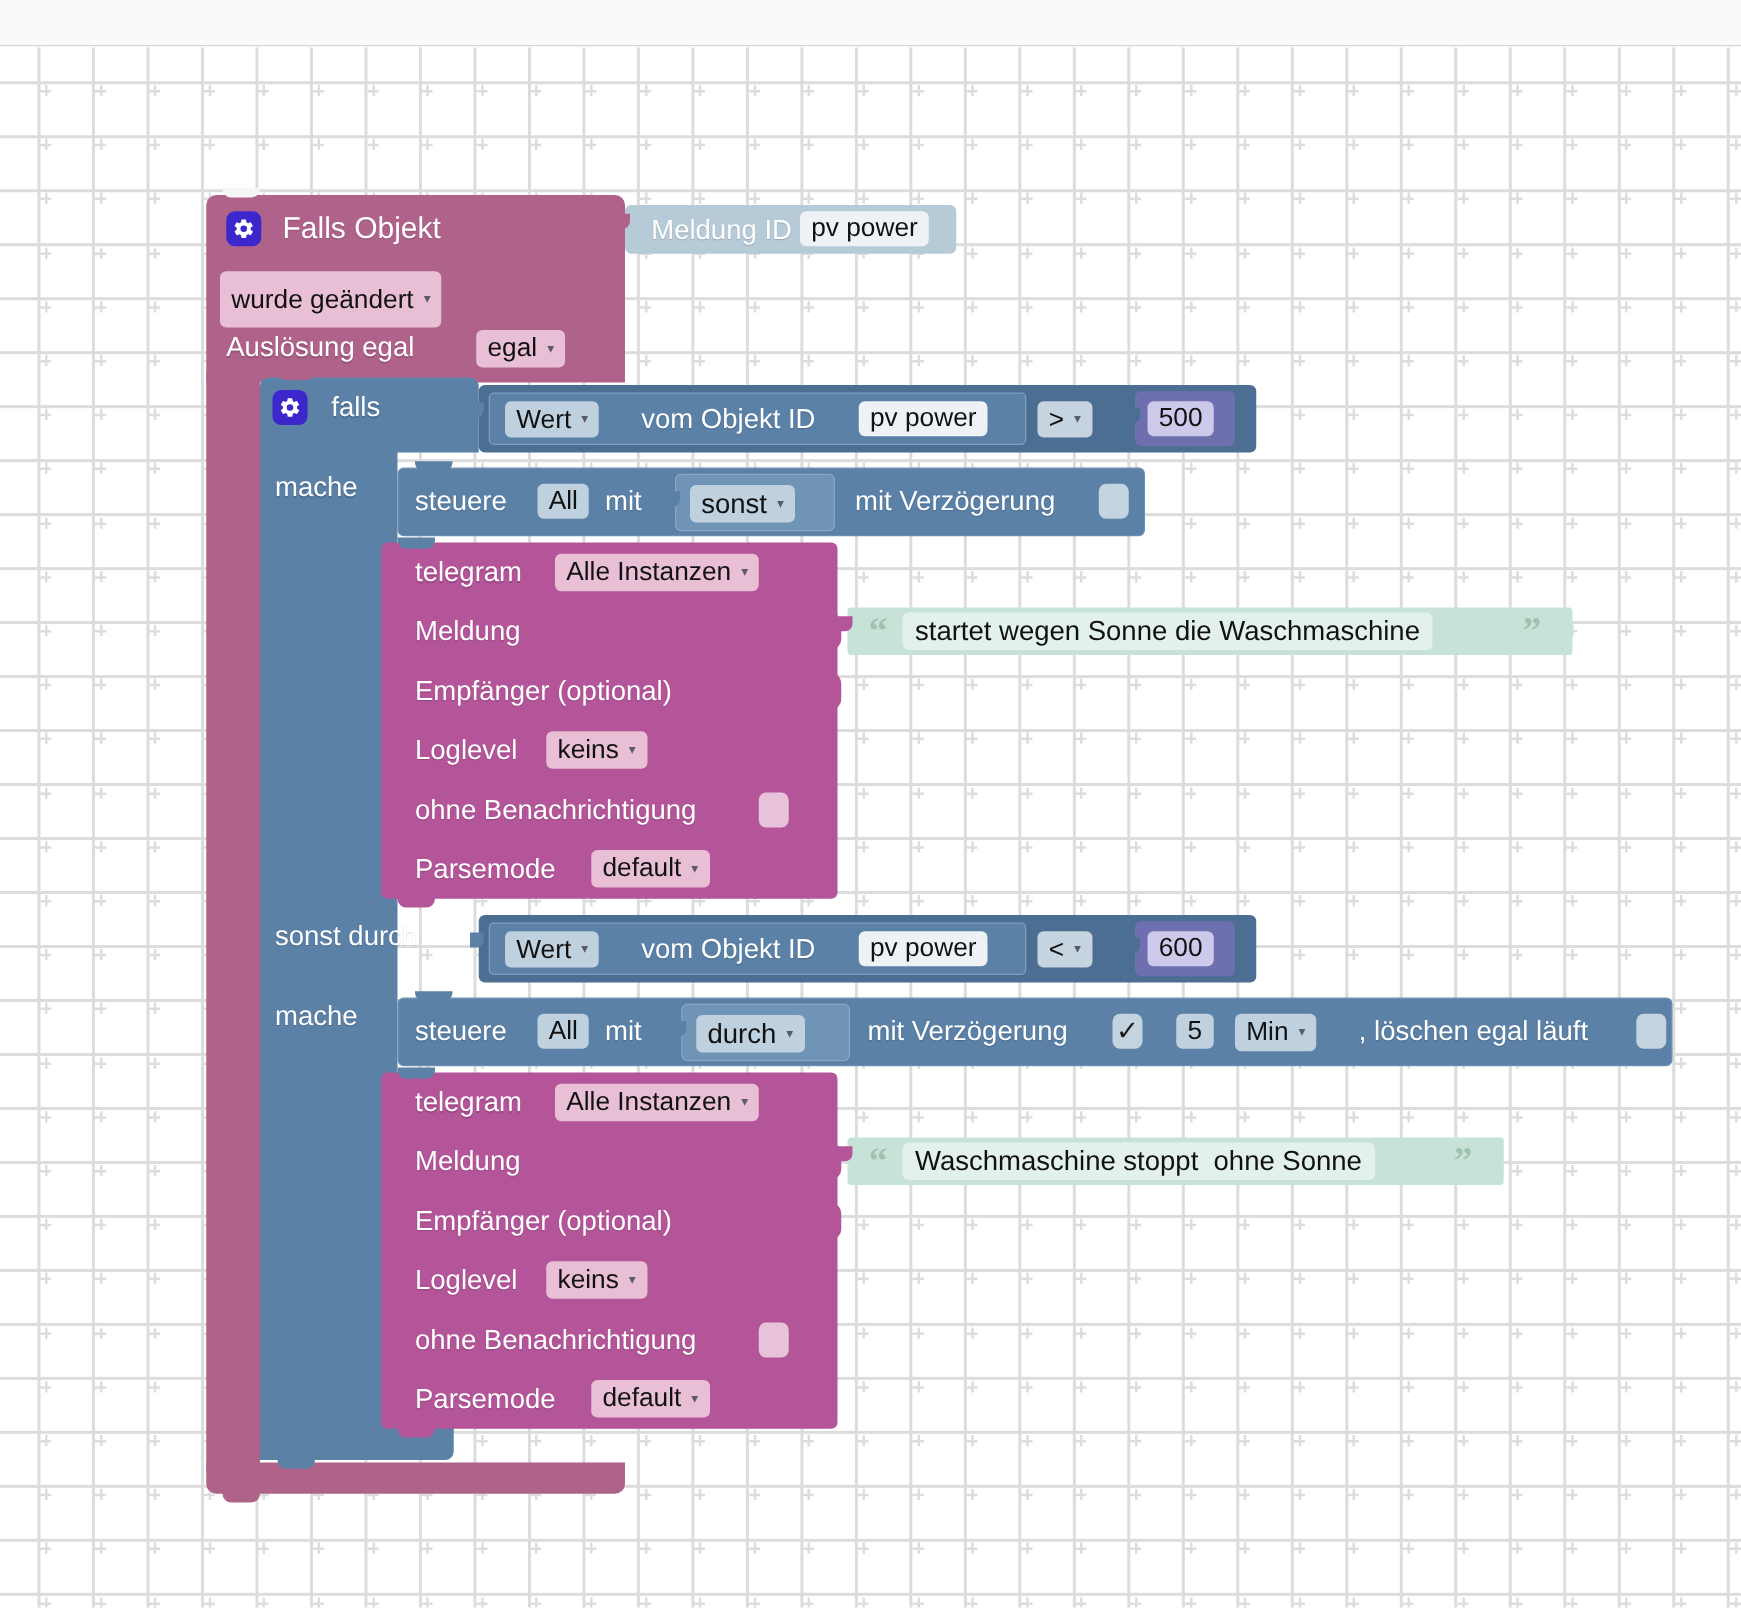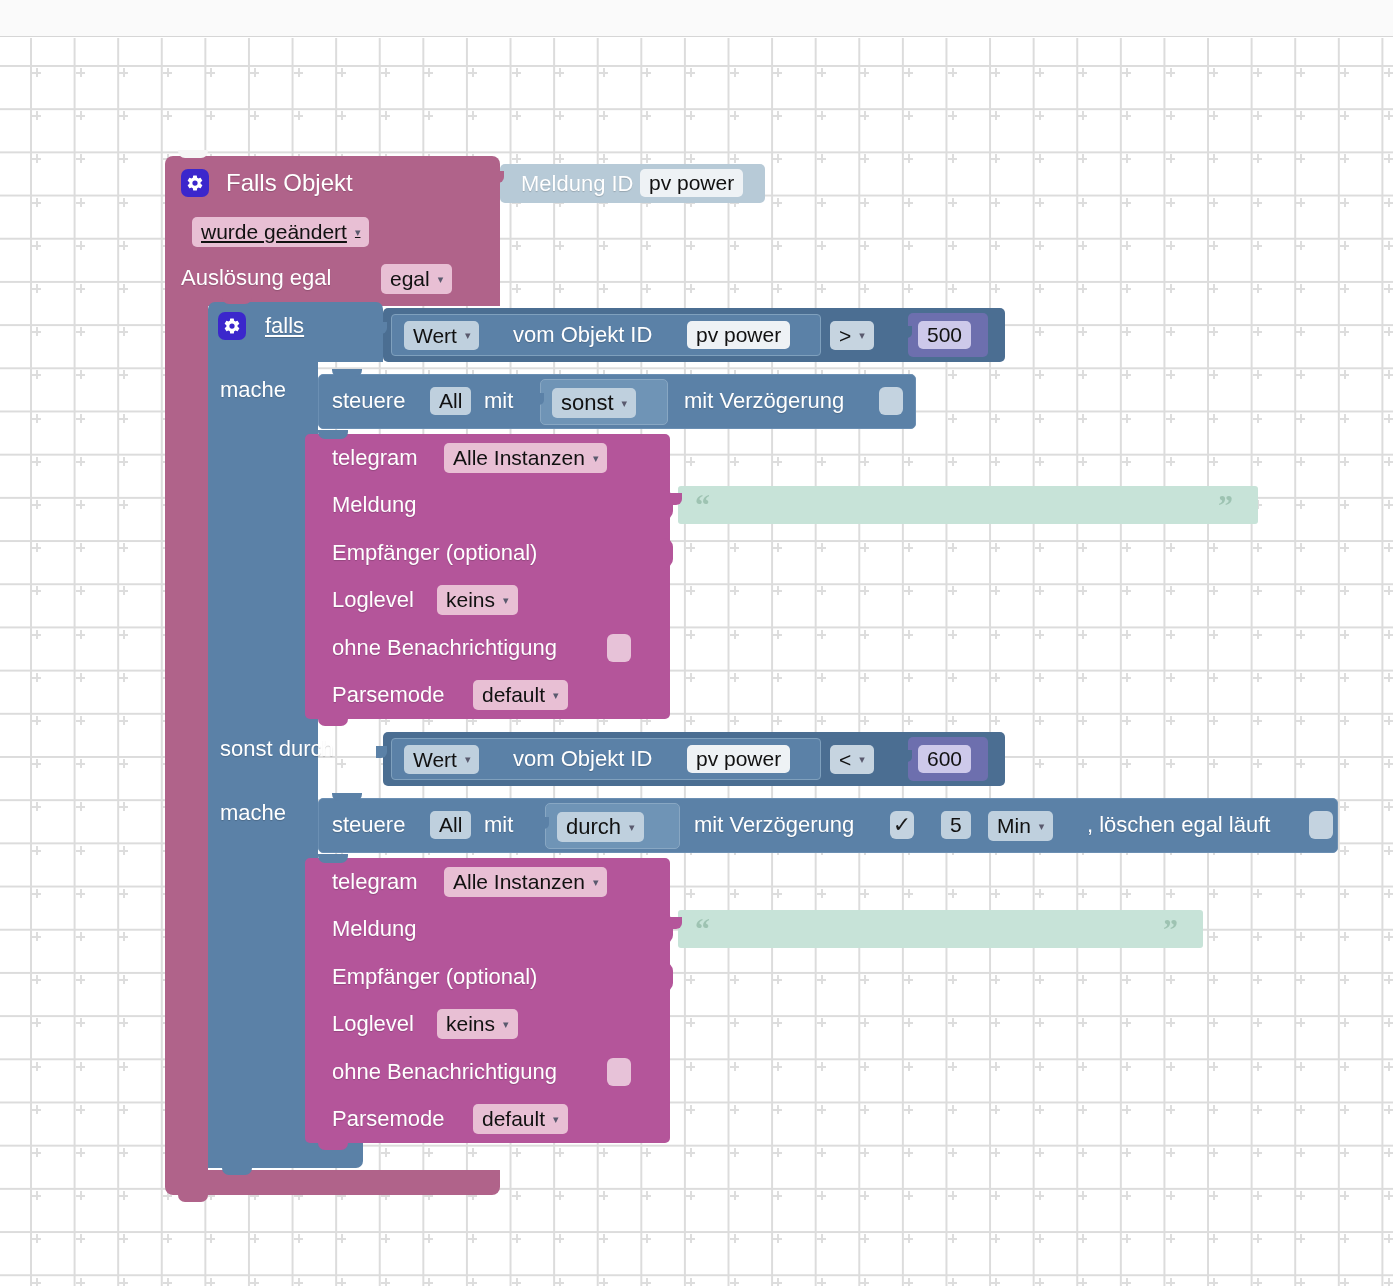--- a/index.html
+++ b/index.html
@@ -1103,21 +1103,21 @@
   <div class="blk" style="left:178px; top:112px; width:30px; height:8px; background:#f6f6f6; border-radius:0 0 7px 7px;"></div>
 
   <div class="gear" style="left:181px; top:131px;">
     <svg width="18" height="18" viewBox="0 0 24 24" aria-hidden="true">
       <path fill="#ffffff" d="M19.4 13c.04-.32.06-.66.06-1s-.02-.68-.06-1l2.1-1.6a.5.5 0 00.12-.64l-2-3.46a.5.5 0 00-.6-.22l-2.48 1a7.3 7.3 0 00-1.73-1l-.38-2.64A.5.5 0 0014 2h-4a.5.5 0 00-.5.42L9.12 5.06a7.3 7.3 0 00-1.73 1l-2.48-1a.5.5 0 00-.6.22l-2 3.46a.5.5 0 00.12.64L4.54 11c-.04.32-.06.66-.06 1s.02.68.06 1l-2.1 1.6a.5.5 0 00-.12.64l2 3.46c.12.22.38.3.6.22l2.48-1c.52.4 1.1.74 1.73 1l.38 2.64c.04.24.25.42.5.42h4c.25 0 .46-.18.5-.42l.38-2.64a7.3 7.3 0 001.73-1l2.48 1c.22.08.48 0 .6-.22l2-3.46a.5.5 0 00-.12-.64L19.4 13zM12 15.5A3.5 3.5 0 1115.5 12 3.5 3.5 0 0112 15.5z"></path>
     </svg>
   </div>
 
   <div class="lbl" style="left:226px; top:134px; font-size:24px;">Falls Objekt</div>
 
-  <div class="chip chip-rose" style="left:192px; top:179px; height:30px;text-decoration:underline;">
+  <div class="chip chip-rose" style="left:176px; top:179px; height:45px;">
     <span>wurde geändert</span>
     <span class="caret">▾</span>
   </div>
 
   <div class="lbl" style="left:181px; top:229px;">Auslösung egal</div>
   <div class="chip chip-rose" style="left:381px; top:226px; height:30px;">
     <span>egal</span>
     <span class="caret">▾</span>
   </div>
 
@@ -1134,21 +1134,21 @@
   <div class="blk blue" style="left:208px; top:320px; width:110px; height:810px;"></div>
 
   <div class="blk blue" style="left:208px; top:1100px; width:155px; height:30px; border-radius:0 0 7px 7px;"></div>
   <div class="blk blue" style="left:222px; top:1128px; width:30px; height:9px; border-radius:0 0 7px 7px;"></div>
 
   <div class="gear" style="left:218px; top:274px;">
     <svg width="18" height="18" viewBox="0 0 24 24" aria-hidden="true">
       <path fill="#ffffff" d="M19.4 13c.04-.32.06-.66.06-1s-.02-.68-.06-1l2.1-1.6a.5.5 0 00.12-.64l-2-3.46a.5.5 0 00-.6-.22l-2.48 1a7.3 7.3 0 00-1.73-1l-.38-2.64A.5.5 0 0014 2h-4a.5.5 0 00-.5.42L9.12 5.06a7.3 7.3 0 00-1.73 1l-2.48-1a.5.5 0 00-.6.22l-2 3.46a.5.5 0 00.12.64L4.54 11c-.04.32-.06.66-.06 1s.02.68.06 1l-2.1 1.6a.5.5 0 00-.12.64l2 3.46c.12.22.38.3.6.22l2.48-1c.52.4 1.1.74 1.73 1l.38 2.64c.04.24.25.42.5.42h4c.25 0 .46-.18.5-.42l.38-2.64a7.3 7.3 0 001.73-1l2.48 1c.22.08.48 0 .6-.22l2-3.46a.5.5 0 00-.12-.64L19.4 13zM12 15.5A3.5 3.5 0 1115.5 12 3.5 3.5 0 0112 15.5z"></path>
     </svg>
   </div>
-  <div class="lbl" style="left:265px; top:277px;text-decoration:underline;">falls</div>
+  <div class="lbl" style="left:265px; top:277px;">falls</div>
 
   <div class="blk blue-d" style="left:383px; top:270px; width:622px; height:54px; border-radius:5px;"></div>
   <div class="blk blue" style="left:376px; top:284px; width:11px; height:12px; border-radius:0 0 6px 0;"></div>
 
   <div class="blk blue" style="left:391px; top:276px; width:430px; height:42px; border-radius:4px; border:1px solid #7fa0bd;"></div>
   <div class="chip chip-blue" style="left:404px; top:283px; height:29px;">
     <span>Wert</span>
     <span class="caret">▾</span>
   </div>
   <div class="lbl" style="left:513px; top:286px;">vom Objekt ID</div>
@@ -1211,20 +1211,23 @@
 
   <div class="lbl" style="left:332px; top:646px;">Parsemode</div>
   <div class="chip chip-rose" style="left:473px; top:642px; height:30px;">
     <span>default</span>
     <span class="caret">▾</span>
   </div>
 
   <div class="blk green" style="left:678px; top:448px; width:580px; height:38px; border-radius:3px;"></div>
   <div class="blk magenta" style="left:670px; top:455px; width:12px; height:12px; border-radius:0 0 6px 0;"></div>
   <div class="quote" style="left:695px; top:452px;">“</div>
+  <div class="strtext" style="left:722px; top:452px;">
+    <span>startet wegen Sonne die Waschmaschine</span>
+  </div>
   <div class="quote" style="left:1218px; top:452px;">”</div>
 
   <div class="lbl" style="left:220px; top:700px;">sonst durch</div>
 
   <div class="blk blue-d" style="left:383px; top:694px; width:622px; height:54px; border-radius:5px;"></div>
   <div class="blk blue" style="left:376px; top:708px; width:11px; height:12px; border-radius:0 0 6px 0;"></div>
   <div class="blk blue" style="left:391px; top:700px; width:430px; height:42px; border-radius:4px; border:1px solid #7fa0bd;"></div>
   <div class="chip chip-blue" style="left:404px; top:707px; height:29px;">
     <span>Wert</span>
     <span class="caret">▾</span>
@@ -1299,15 +1302,18 @@
 
   <div class="lbl" style="left:332px; top:1070px;">Parsemode</div>
   <div class="chip chip-rose" style="left:473px; top:1066px; height:30px;">
     <span>default</span>
     <span class="caret">▾</span>
   </div>
 
   <div class="blk green" style="left:678px; top:872px; width:525px; height:38px; border-radius:3px;"></div>
   <div class="blk magenta" style="left:670px; top:879px; width:12px; height:12px; border-radius:0 0 6px 0;"></div>
   <div class="quote" style="left:695px; top:876px;">“</div>
+  <div class="strtext" style="left:722px; top:876px;">
+    <span>Waschmaschine stoppt  ohne Sonne</span>
+  </div>
   <div class="quote" style="left:1163px; top:876px;">”</div>
 
 </div>
 
 </body></html>

